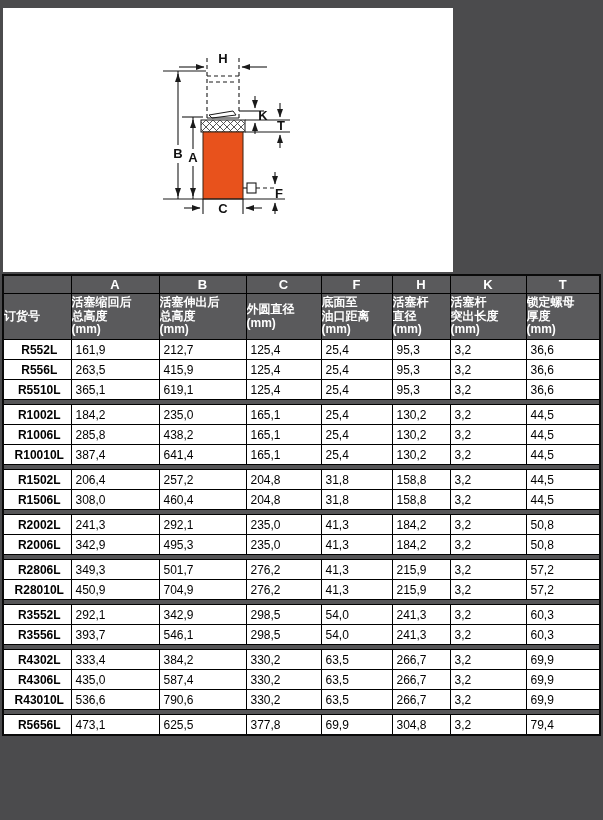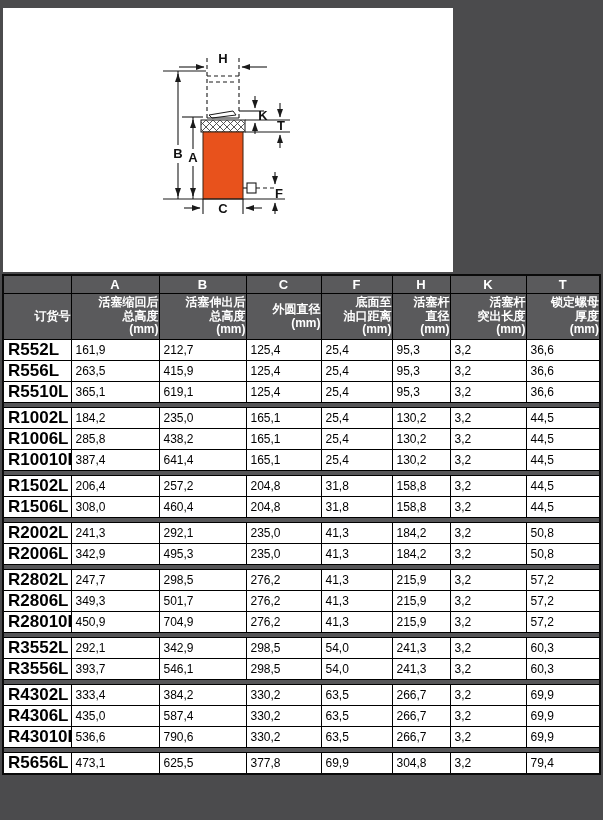--- a/index.html
+++ b/index.html
@@ -39,35 +39,35 @@
     text-align:center;
     padding:0;
   }
   tr.heads th{
     height:43px;
     background:#5a5a5c;
     color:#fff;
     font-weight:bold;
     font-size:12px;
     line-height:13.5px;
-    text-align:right;
+    text-align:left;
     vertical-align:middle;
     padding:1px 0;
     white-space:normal;
   }
   tr.datarow td{
     height:19px;
     background:#ffffff;
     color:#000;
     font-size:12px;
     text-align:left;
     vertical-align:middle;
     padding:0 0 0 4px;
   }
-  tr.datarow td.model{font-weight:bold;font-size:17px;}
+  tr.datarow td.model{font-weight:bold;font-size:12px;text-align:center;}
   tr.sep td{
     height:4px;
     background:#565658;
     padding:0;
     border-left:1px solid #000;
     border-right:1px solid #000;
   }
 </style>
 </head>
 <body>
@@ -298,30 +298,20 @@
           <td>235,0</td>
           <td>41,3</td>
           <td>184,2</td>
           <td>3,2</td>
           <td>50,8</td>
         </tr>
         <tr class="sep">
           <td colspan="8"></td>
         </tr>
         <tr class="datarow">
-          <td class="model">R2802L</td>
-          <td>247,7</td>
-          <td>298,5</td>
-          <td>276,2</td>
-          <td>41,3</td>
-          <td>215,9</td>
-          <td>3,2</td>
-          <td>57,2</td>
-        </tr>
-        <tr class="datarow">
           <td class="model">R2806L</td>
           <td>349,3</td>
           <td>501,7</td>
           <td>276,2</td>
           <td>41,3</td>
           <td>215,9</td>
           <td>3,2</td>
           <td>57,2</td>
         </tr>
         <tr class="datarow">

